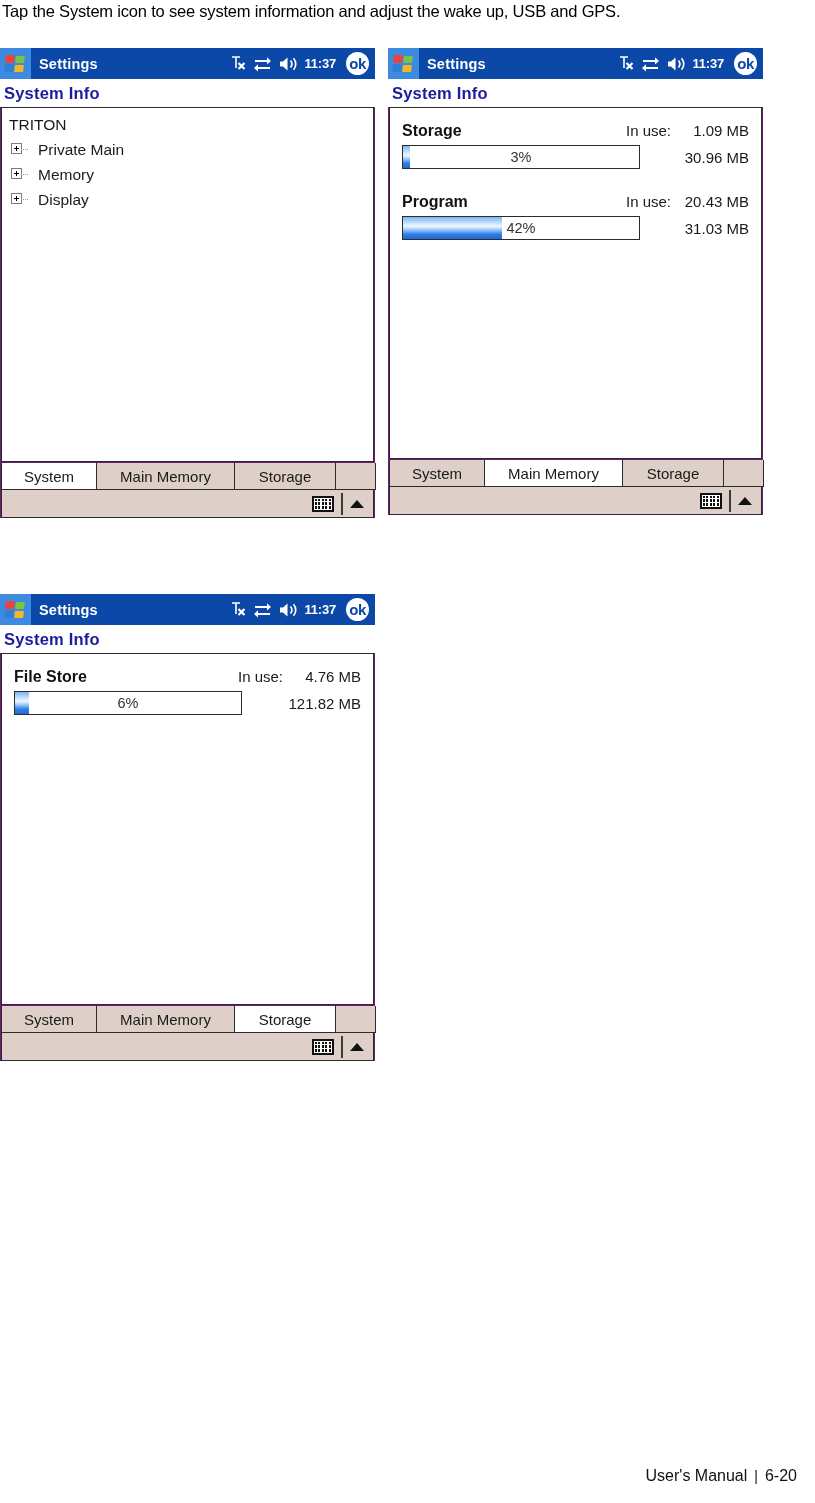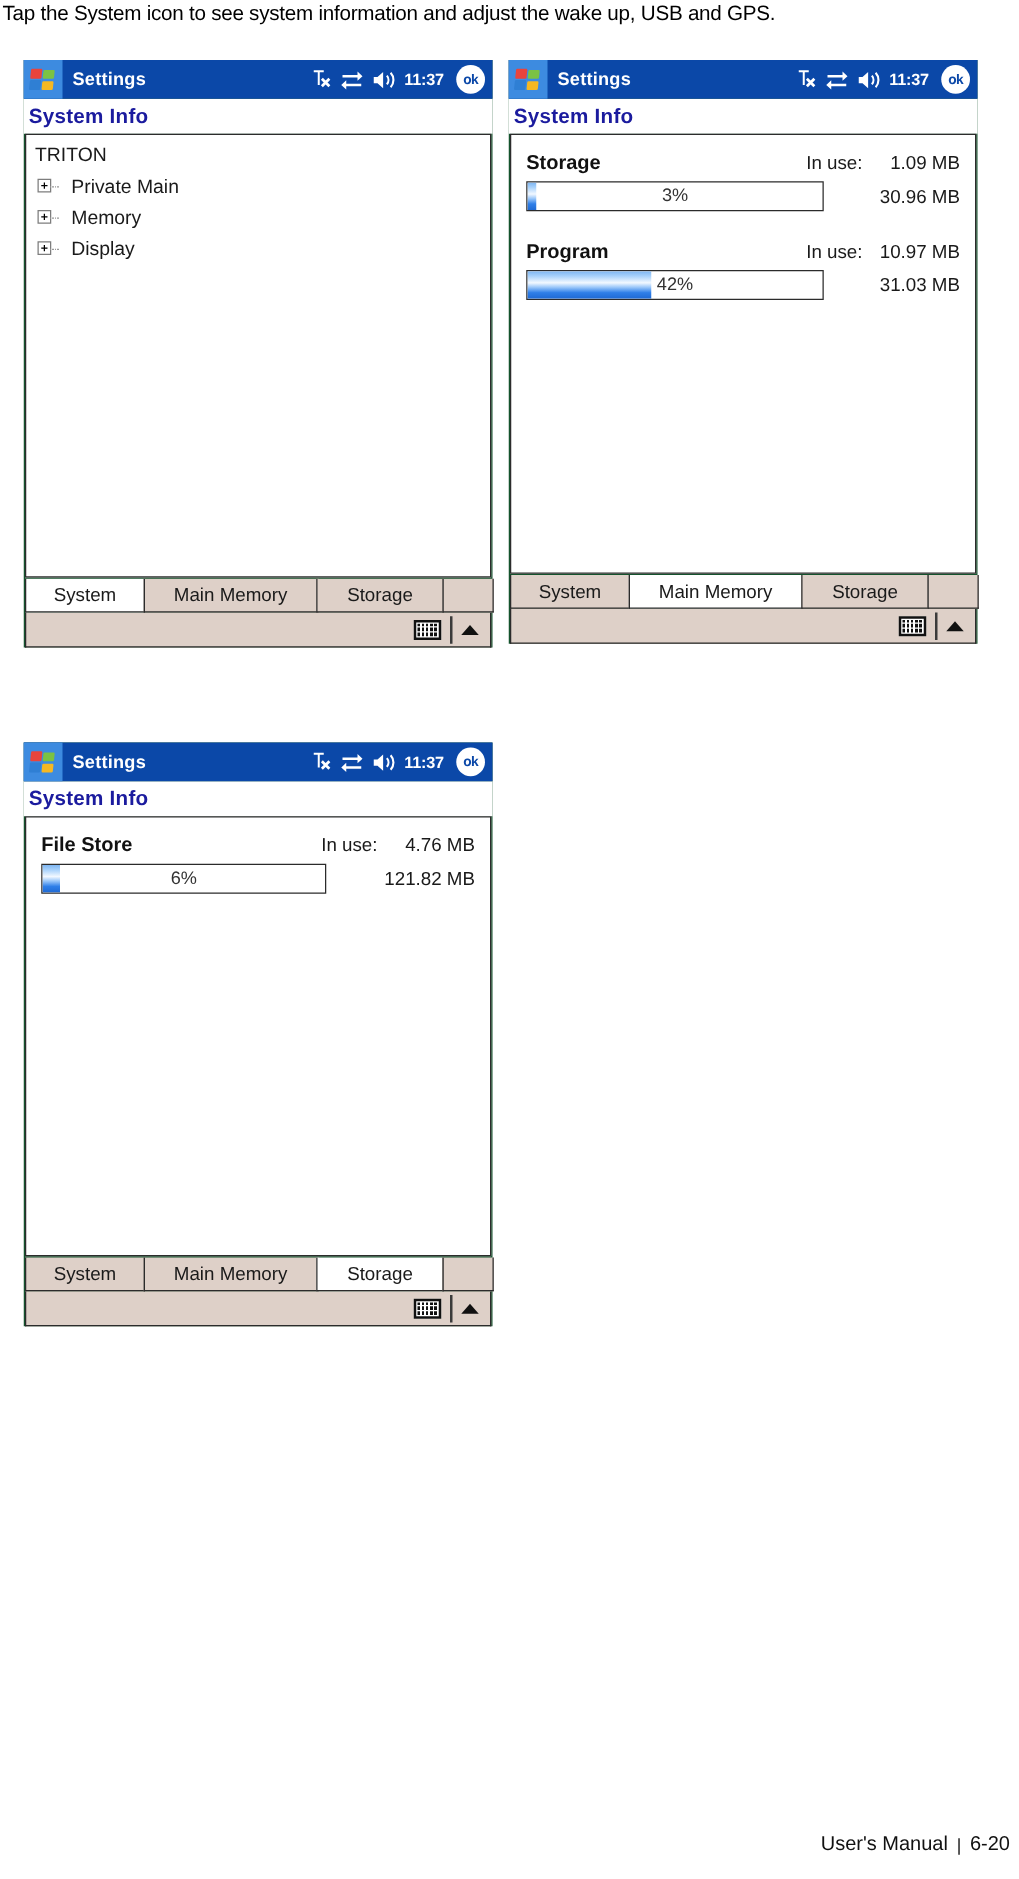--- a/index.html
+++ b/index.html
@@ -24,23 +24,22 @@
     font-size: 16.5px;
     color: #000;
     letter-spacing: -0.2px;
     white-space: nowrap;
   }
 
   
   .pda {
     position: absolute;
     width: 375px;
-    background: #14532d;
-    box-sizing: border-box;
-    margin-left: 19px;
+    background: #701a75;
+    box-sizing: border-box;
   }
   .pda-1 { left: 0px;   top: 48px; }
   .pda-2 { left: 388px; top: 48px; }
   .pda-3 { left: 0px;   top: 594px; }
 
   
   .titlebar {
     height: 31px;
     background: #0b48a8;
     display: flex;
@@ -100,21 +99,21 @@
     letter-spacing: -0.2px;
     margin-left: -1px;
     text-align: center;
   }
   .ok-btn {
     width: 23px;
     height: 23px;
     border-radius: 50%;
     background: #ffffff;
     color: #0b48a8;
-    font-size: 11px;
+    font-size: 15px;
     font-weight: bold;
     display: flex;
     align-items: center;
     justify-content: center;
     margin-left: 3px;
     letter-spacing: -0.5px;
   }
 
   
   .page-heading {
@@ -346,21 +345,21 @@
     width: 0; height: 0;
     border-left: 7px solid transparent;
     border-right: 7px solid transparent;
     border-bottom: 8px solid #111;
     margin-right: 3px;
   }
 
   
   .footer {
     position: absolute;
-    right: 7px;
+    right: 18px;
     bottom: 18px;
     font-size: 16px;
     color: #111;
     display: flex;
     align-items: center;
     gap: 7px;
     white-space: nowrap;
   }
   .footer-sep { color: #111; font-size: 14px; }
 </style>
@@ -500,21 +499,21 @@
           <div class="bar-pct">3%</div>
         </div>
         <span class="meter-total">30.96 MB</span>
       </div>
     </div>
 
     <div class="meter-block second">
       <div class="meter-head">
         <span class="meter-name">Program</span>
         <span class="meter-inuse-label">In use:</span>
-        <span class="meter-inuse-val">10.97 MB</span>
+        <span class="meter-inuse-val">20.43 MB</span>
       </div>
       <div class="meter-row">
         <div class="bar-outer" style="width:238px">
           <div class="bar-fill" style="width:42%"></div>
           <div class="bar-pct">42%</div>
         </div>
         <span class="meter-total">31.03 MB</span>
       </div>
     </div>
   </div>

